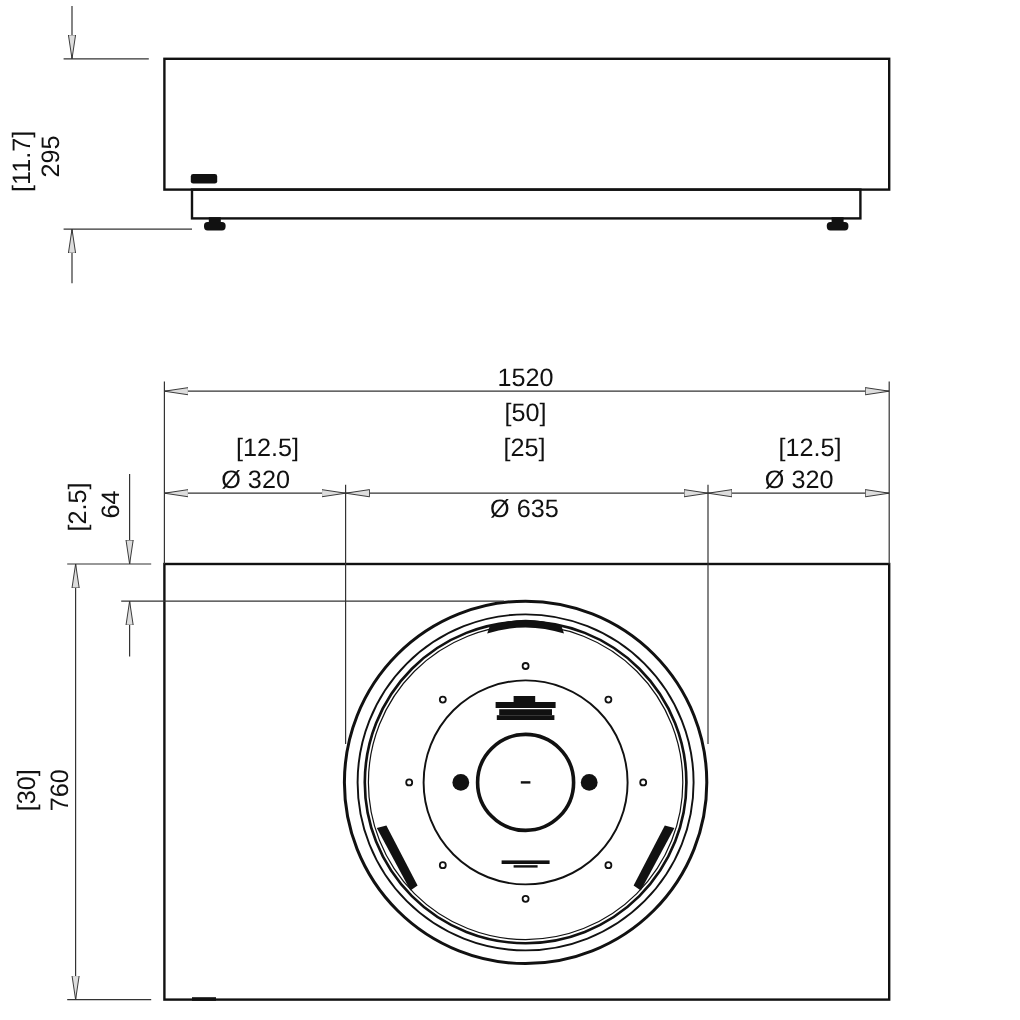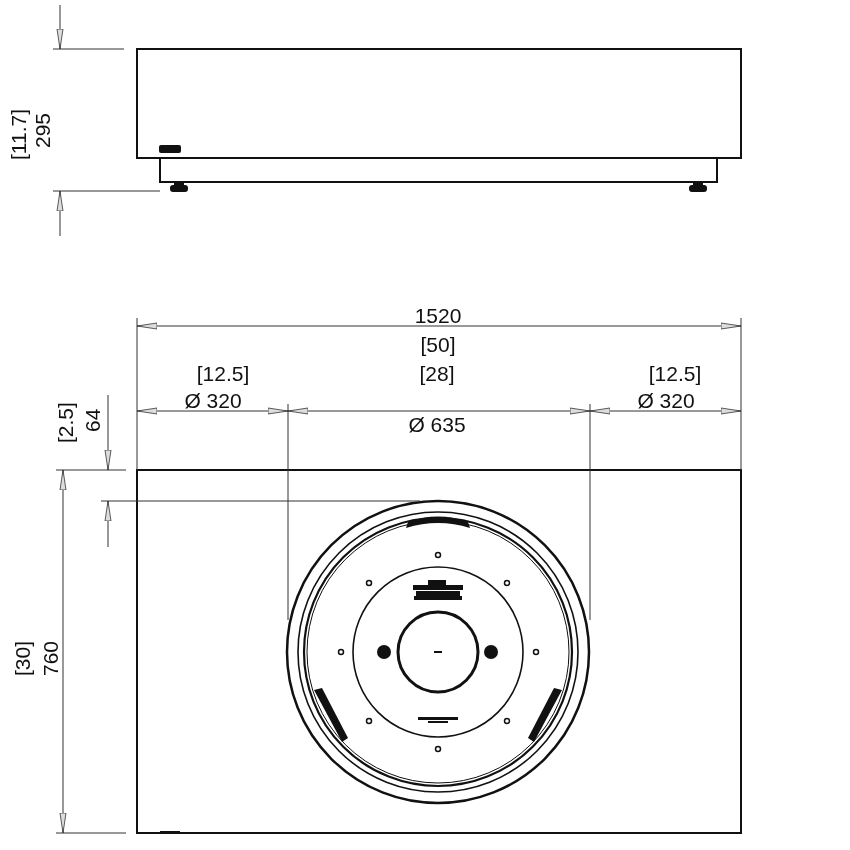--- a/index.html
+++ b/index.html
@@ -116,21 +116,21 @@
 
 <div class="vlbl" style="left:8px; top:160px;">[11.7]</div>
 <div class="vlbl" style="left:32px; top:148px;">295</div>
 
 <div class="lbl lbl-c" style="left:438px; top:290px;margin-top:44px;">[50]</div>
 <div class="lbl lbl-c" style="left:438px; top:305px;">1520</div>
 
 <div class="lbl lbl-c" style="left:223px; top:363px;">[12.5]</div>
 <div class="lbl lbl-c" style="left:213px; top:390px;">Ø 320</div>
 
-<div class="lbl lbl-c" style="left:437px; top:363px;">[28]</div>
+<div class="lbl lbl-c" style="left:437px; top:363px;">[25]</div>
 <div class="lbl lbl-c" style="left:437px; top:390px;margin-top:24px;">Ø 635</div>
 
 <div class="lbl lbl-c" style="left:675px; top:363px;">[12.5]</div>
 <div class="lbl lbl-c" style="left:666px; top:390px;">Ø 320</div>
 
 <div class="vlbl" style="left:55px; top:443px;">[2.5]</div>
 <div class="vlbl" style="left:82px; top:432px;">64</div>
 
 <div class="vlbl" style="left:12px; top:676px;">[30]</div>
 <div class="vlbl" style="left:40px; top:676px;">760</div>

